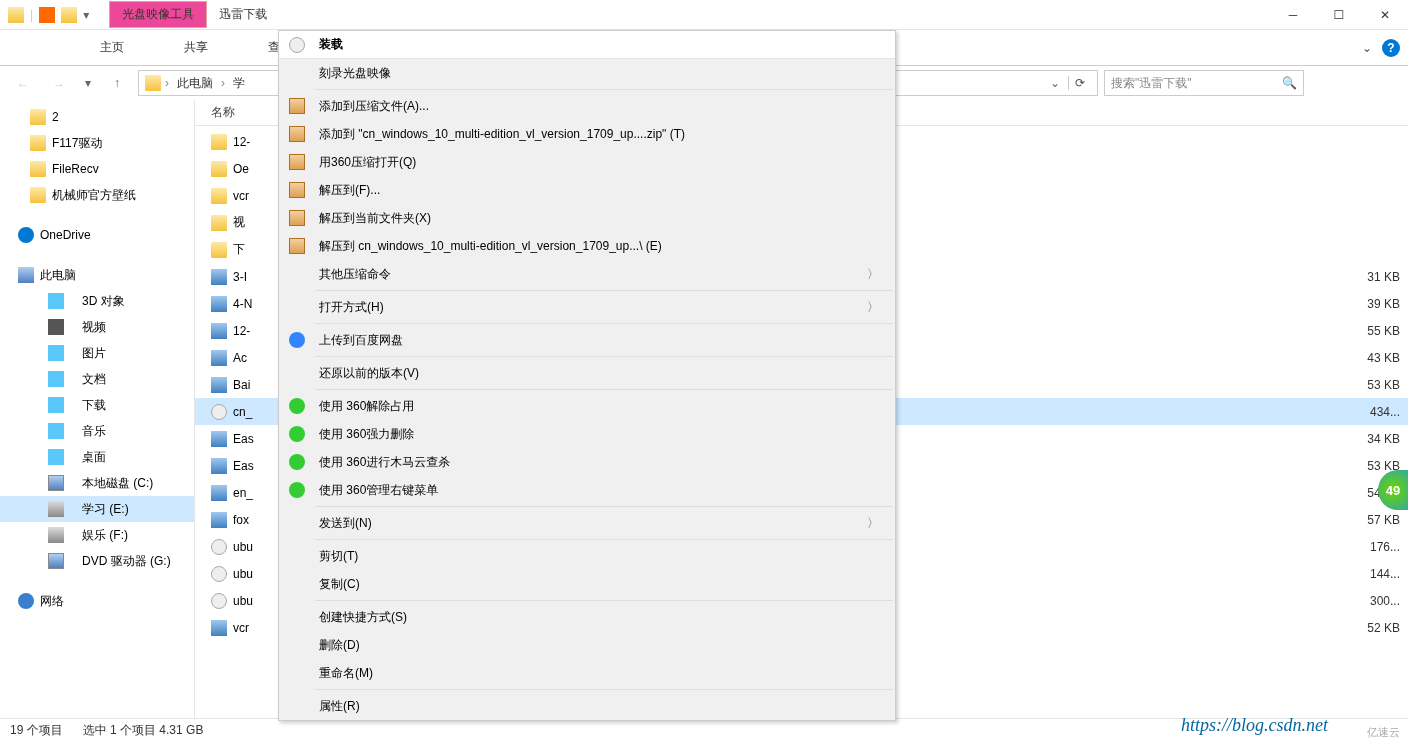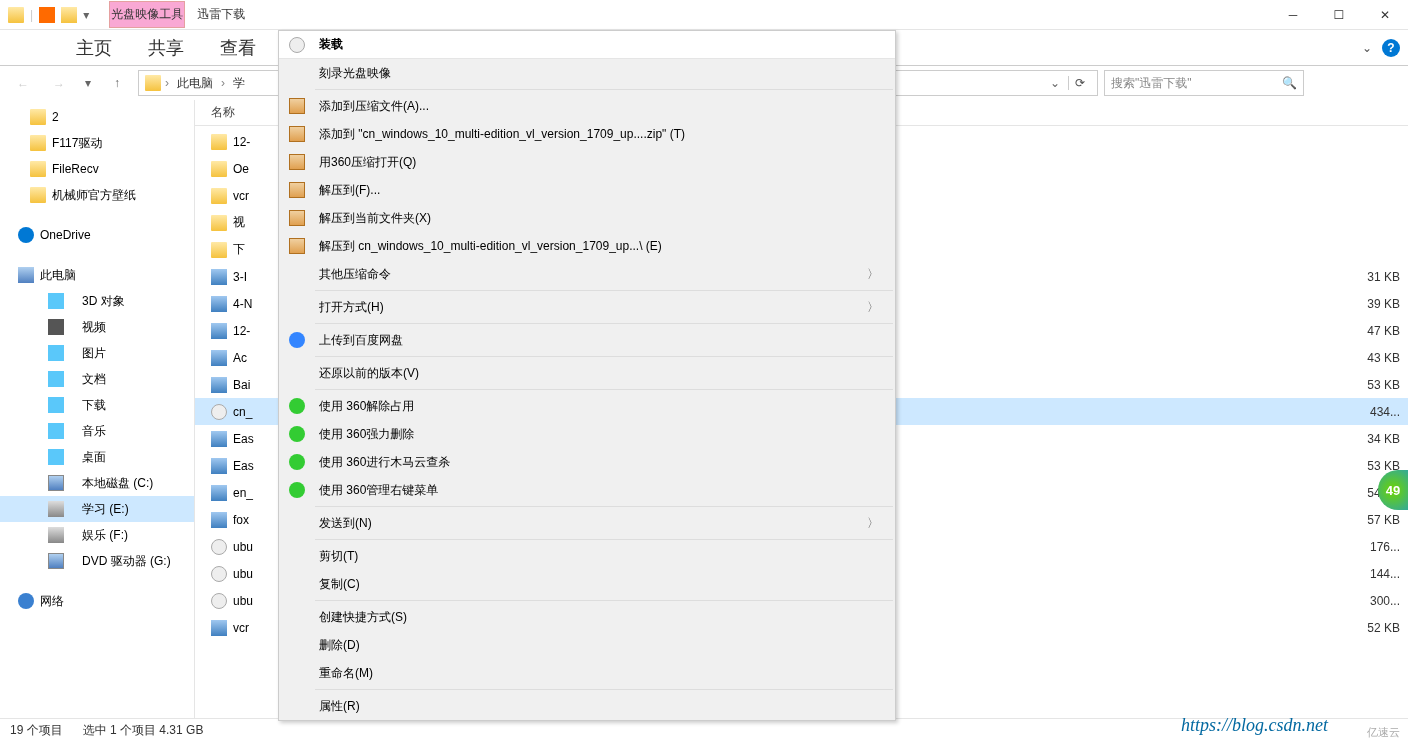--- a/index.html
+++ b/index.html
@@ -1,26 +1,26 @@
 <!DOCTYPE html>
 <html><head>
 <meta charset="utf-8">
 <style>
 *{margin:0;padding:0;box-sizing:border-box;font-family:"Microsoft YaHei","Segoe UI",sans-serif;font-size:12px;}
 body{background:#fff;overflow:hidden;width:1408px;height:742px;position:relative;}
 .titlebar{height:30px;display:flex;align-items:center;background:#fff;border-bottom:1px solid #e5e5e5;}
 .titlebar .left-icons{display:flex;align-items:center;padding-left:8px;gap:6px;}
 .titlebar .left-icons .ico{width:16px;height:16px;display:inline-block;}
-.titlebar .tab{padding:4px 1px;margin-left:20px;border:1px solid #e5a0a0;background:#f9a8d4;color:#333;}
+.titlebar .tab{padding:4px 12px;margin-left:20px;border:1px solid #e5a0a0;background:#ec4899;color:#333;}
 .titlebar .tab2{padding:4px 12px;color:#333;}
 .titlebar .spacer{flex:1;}
 .winbtn{width:46px;height:30px;display:flex;align-items:center;justify-content:center;color:#333;}
 .ribbon{height:36px;display:flex;align-items:stretch;border-bottom:1px solid #ccc;position:relative;padding-left:0;}
 .ribbon .filetab{background:#b91c1c;color:#fff;padding:0 16px;display:flex;align-items:center;font-size:13px;margin-top:46px;}
-.ribbon .rtab{padding:0 18px;display:flex;align-items:center;color:#333;font-size:18px;}
+.ribbon .rtab{padding:0 18px;display:flex;align-items:center;color:#333;font-size:12px;margin-left:24px;}
 .ribbon .rright{position:absolute;right:8px;top:0;height:36px;display:flex;align-items:center;gap:10px;}
 .addrbar{height:34px;display:flex;align-items:center;padding:4px 8px;gap:6px;}
 .navbtn{width:30px;height:26px;display:flex;align-items:center;justify-content:center;color:#666;}
 .navbtn.disabled{color:#ccc;}
 .addr{flex:1;border:1px solid #ccc;height:26px;display:flex;align-items:center;padding:0 6px;gap:4px;max-width:960px;}
 .addr .crumb{padding:0 4px;color:#333;}
 .addr .sep{color:#888;}
 .addr .ref{margin-left:auto;display:flex;align-items:center;gap:4px;}
 .searchbox{width:200px;border:1px solid #ccc;height:26px;display:flex;align-items:center;padding:0 6px;color:#888;}
 .searchbox .sicon{margin-left:auto;color:#555;}
@@ -232,21 +232,21 @@
           <span class="size">31 KB</span>
         </div>
         <div class="row">
           <span class="fico i-exe"></span>
           <span class="name">4-N</span>
           <span class="size">39 KB</span>
         </div>
         <div class="row">
           <span class="fico i-exe"></span>
           <span class="name">12-</span>
-          <span class="size">47 KB</span>
+          <span class="size">55 KB</span>
         </div>
         <div class="row">
           <span class="fico i-exe"></span>
           <span class="name">Ac</span>
           <span class="size">43 KB</span>
         </div>
         <div class="row">
           <span class="fico i-exe"></span>
           <span class="name">Bai</span>
           <span class="size">53 KB</span>

